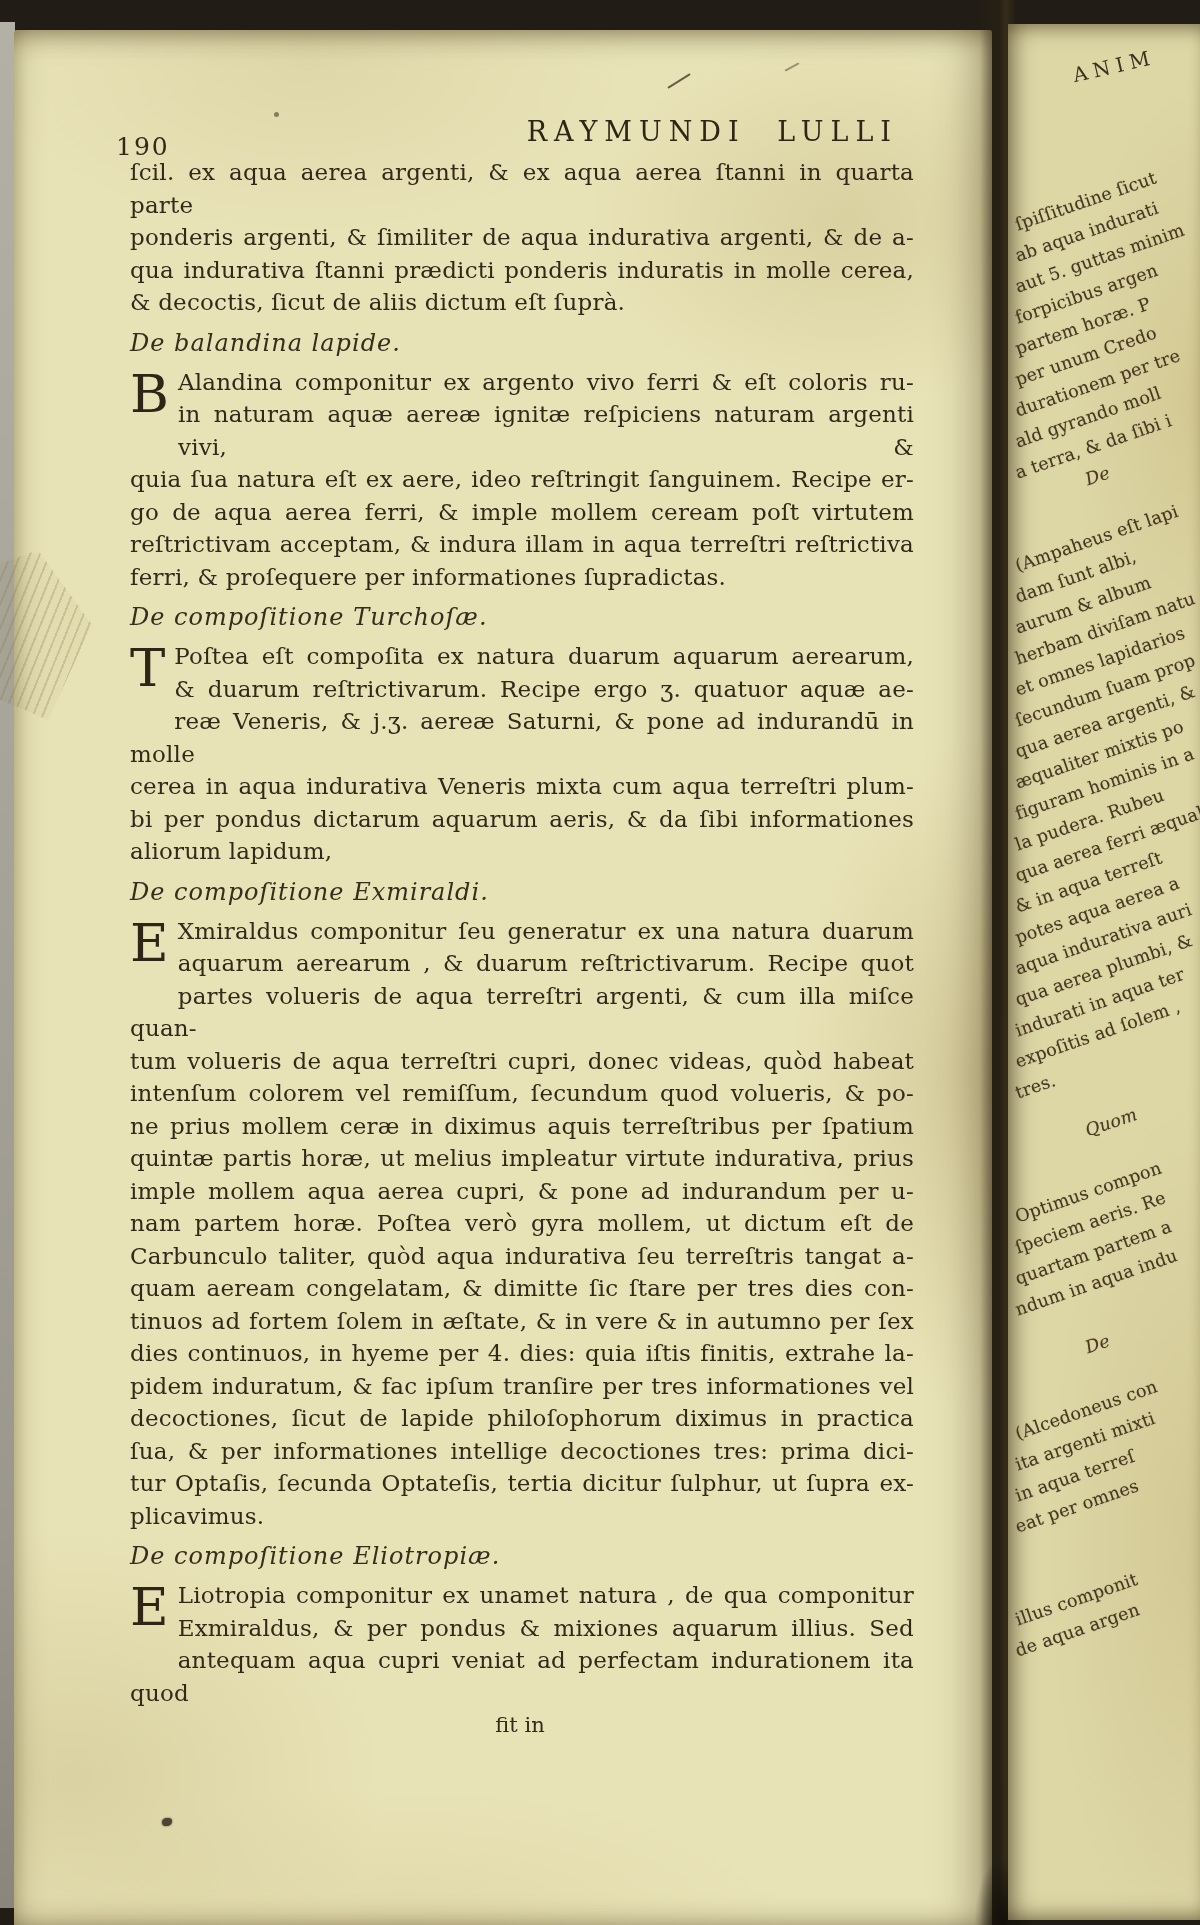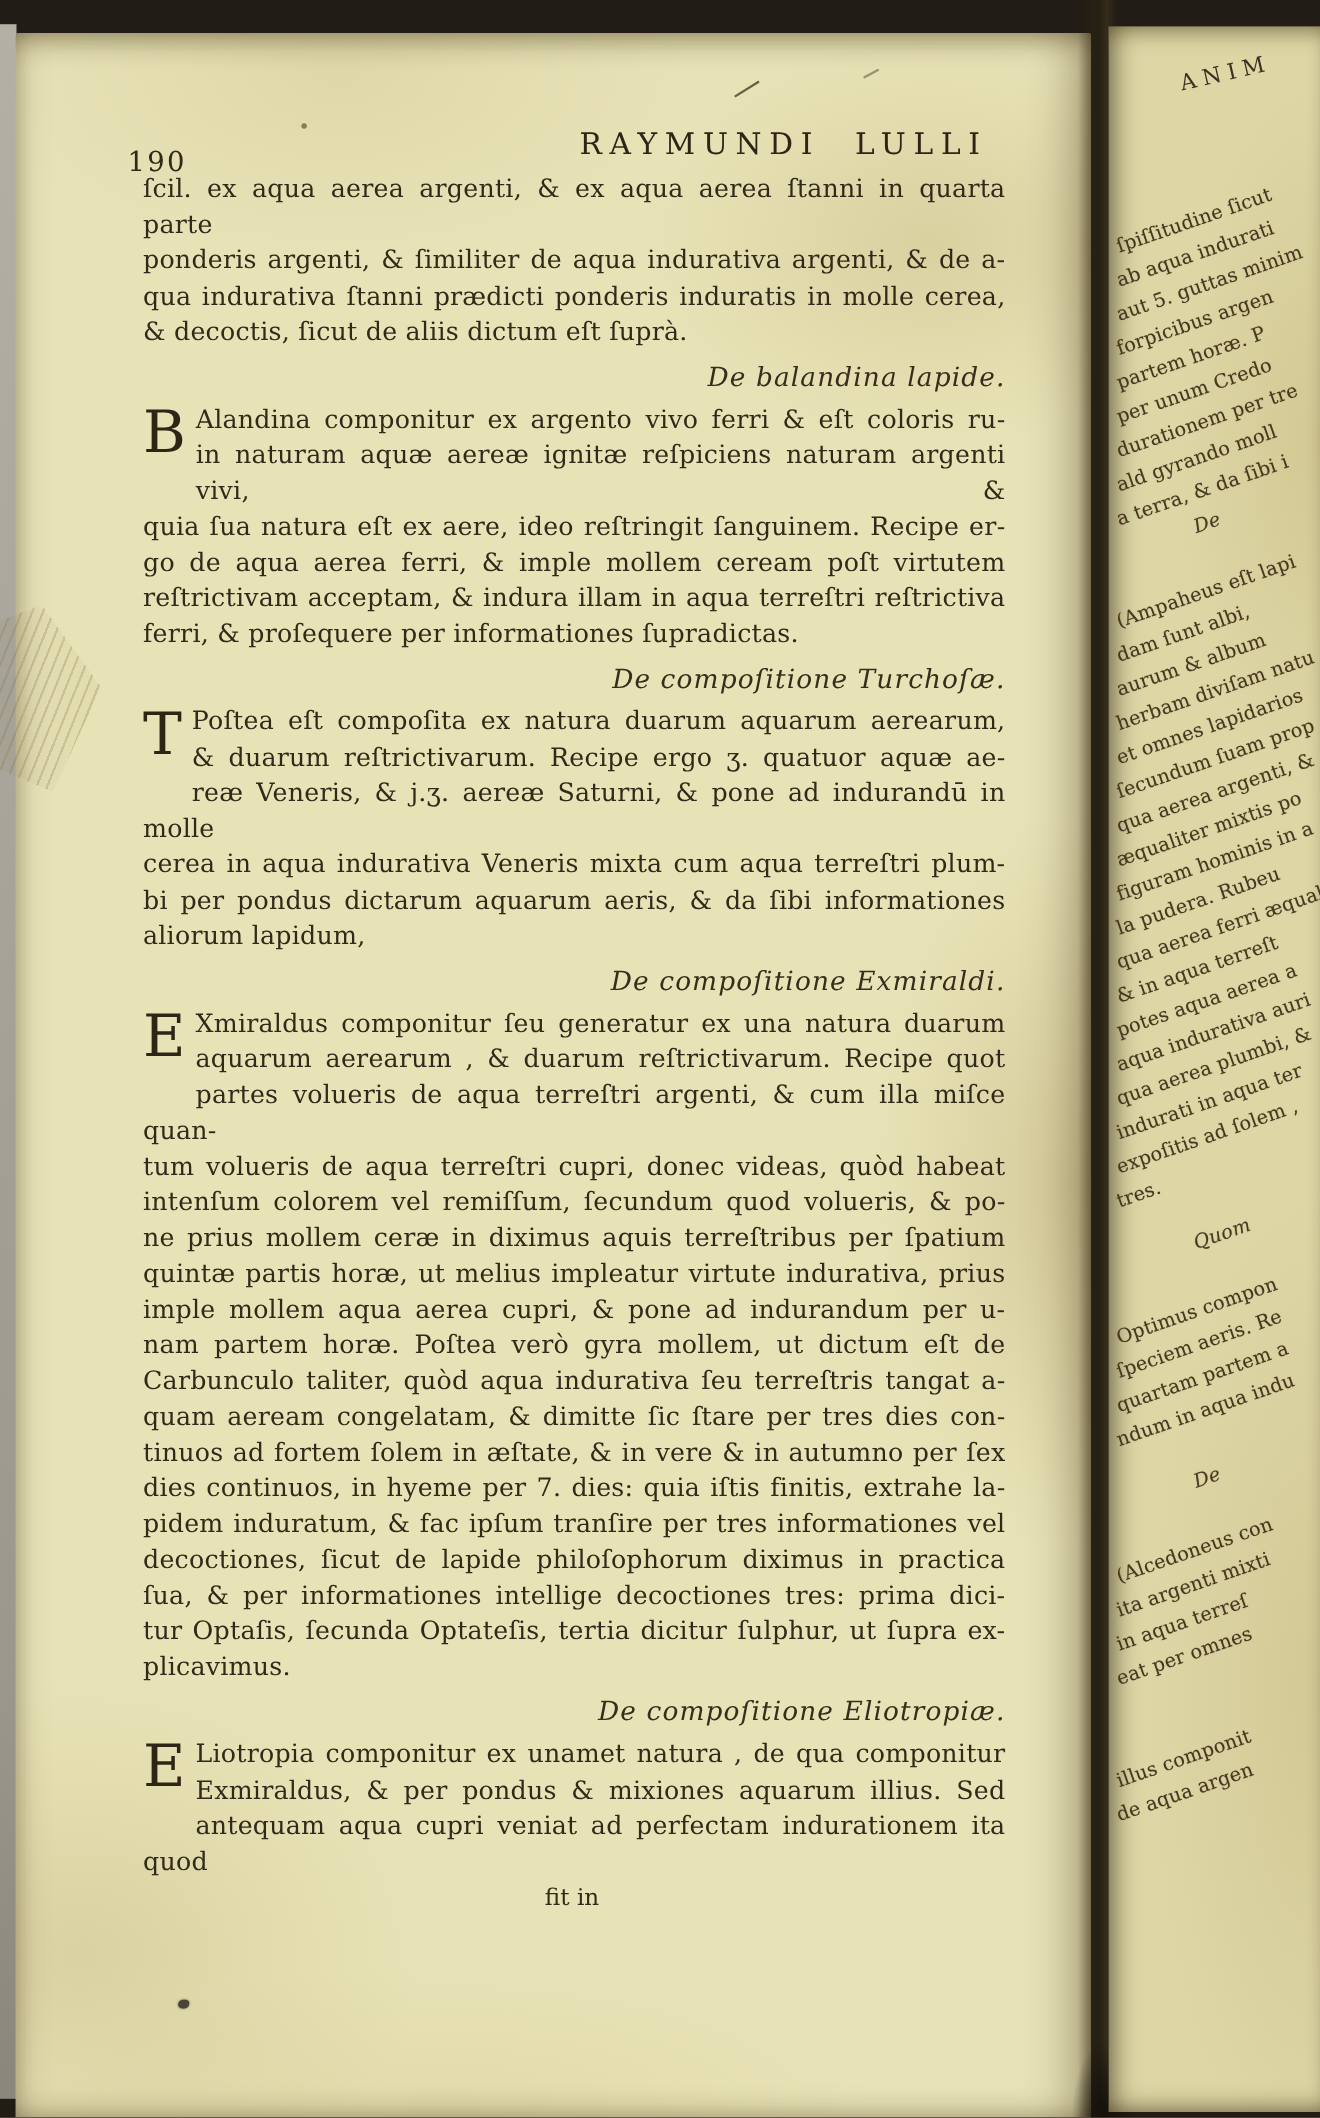--- a/index.html
+++ b/index.html
@@ -29,21 +29,21 @@
   .page-number{position:absolute;left:2px;top:16px;font-size:25px;letter-spacing:2px;color:#33281a;}
   .running-header{text-align:right;font-size:27px;letter-spacing:7px;word-spacing:16px;
                   color:#2f2517;white-space:nowrap;}
 
   .text-col{position:absolute;left:116px;top:126px;width:784px;}
   .tl{font-size:23px;line-height:32.5px;color:#33291a;letter-spacing:.2px;}
   .tl.blank{min-height:31px;}
   .just{text-align:justify;text-align-last:justify;}
   .para{margin:0;}
   .para::after{content:"";display:block;clear:both;}
-  .sec-heading{font-style:italic;text-align:right;font-size:24px;line-height:31px;
+  .sec-heading{font-style:italic;text-align:left;font-size:24px;line-height:31px;
                margin:9px 0 7px;color:#382d1c;letter-spacing:1px;}
   .dropcap{float:left;font-size:53px;line-height:46px;height:62px;padding:5px 9px 0 0;color:#2f2517;}
   .catchword{text-align:center;font-size:21px;line-height:30px;margin-top:1px;padding-right:4px;color:#33291a;}
 
   
   .gutter{position:absolute;left:980px;top:0;width:36px;height:1925px;
           background:linear-gradient(90deg, rgba(45,35,18,0) 0%, rgba(45,35,18,.45) 38%,
                      #262014 55%, rgba(70,58,30,.55) 72%, rgba(70,58,30,0) 100%);}
   .gutter::after{content:"";position:absolute;left:-6px;bottom:0;width:60px;height:70px;
           background:radial-gradient(ellipse at 50% 100%, rgba(15,12,8,.9), transparent 70%);}
@@ -137,21 +137,21 @@
           <div class="tl just">partes volueris de aqua terreſtri argenti, &amp; cum illa miſce quan-</div>
           <div class="tl just">tum volueris de aqua terreſtri cupri, donec videas, quòd habeat</div>
           <div class="tl just">intenſum colorem vel remiſſum, ſecundum quod volueris, &amp; po-</div>
           <div class="tl just">ne prius mollem ceræ in diximus aquis terreſtribus per ſpatium</div>
           <div class="tl just">quintæ partis horæ, ut melius impleatur virtute indurativa, prius</div>
           <div class="tl just">imple mollem aqua aerea cupri, &amp; pone ad indurandum per u-</div>
           <div class="tl just">nam partem horæ.   Poſtea verò gyra mollem, ut dictum eſt de</div>
           <div class="tl just">Carbunculo taliter, quòd aqua indurativa ſeu terreſtris tangat a-</div>
           <div class="tl just">quam aeream congelatam, &amp; dimitte ſic ſtare per tres dies con-</div>
           <div class="tl just">tinuos ad fortem ſolem in æſtate, &amp; in vere &amp; in autumno per ſex</div>
-          <div class="tl just">dies continuos, in hyeme per 7. dies: quia iſtis finitis, extrahe la-</div>
+          <div class="tl just">dies continuos, in hyeme per 4. dies: quia iſtis finitis, extrahe la-</div>
           <div class="tl just">pidem induratum, &amp; fac ipſum tranſire per tres informationes vel</div>
           <div class="tl just">decoctiones, ſicut de lapide philoſophorum diximus in practica</div>
           <div class="tl just">ſua, &amp; per informationes intellige decoctiones tres: prima dici-</div>
           <div class="tl just">tur Optaſis, ſecunda Optateſis, tertia dicitur ſulphur, ut ſupra ex-</div>
           <div class="tl">plicavimus.</div>
         </div>
 
       <div class="sec-heading">De compoſitione Eliotropiæ.</div>
 
       <div class="para">

